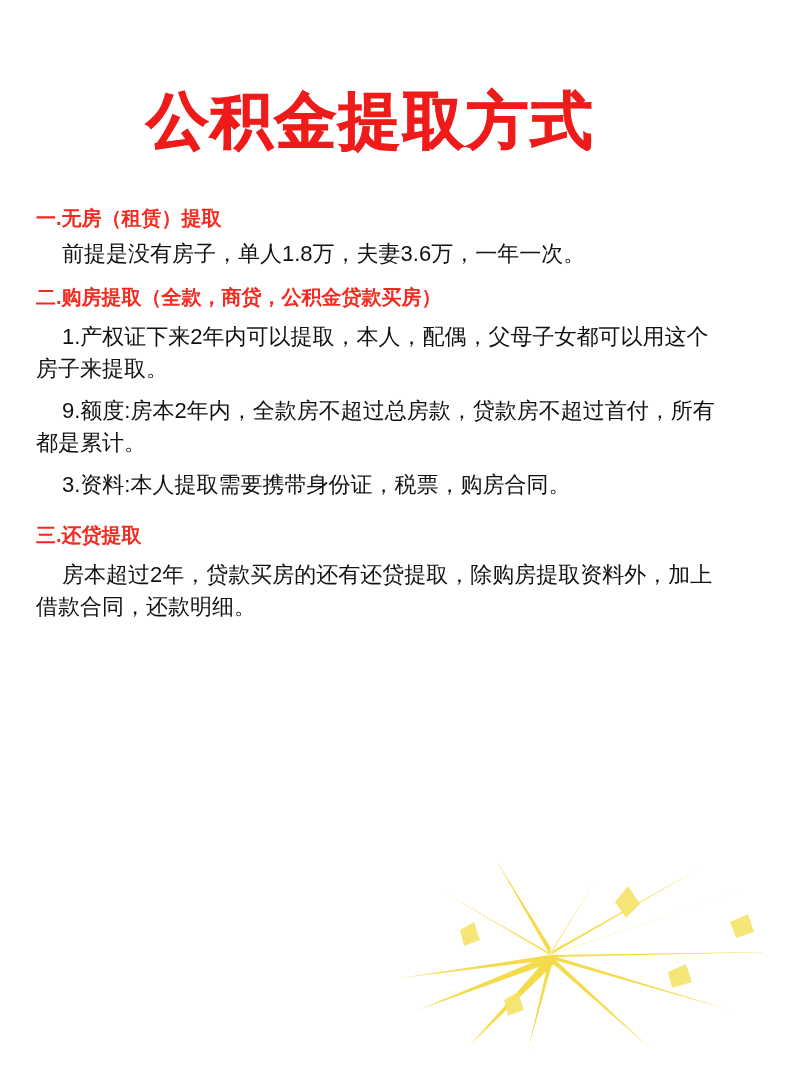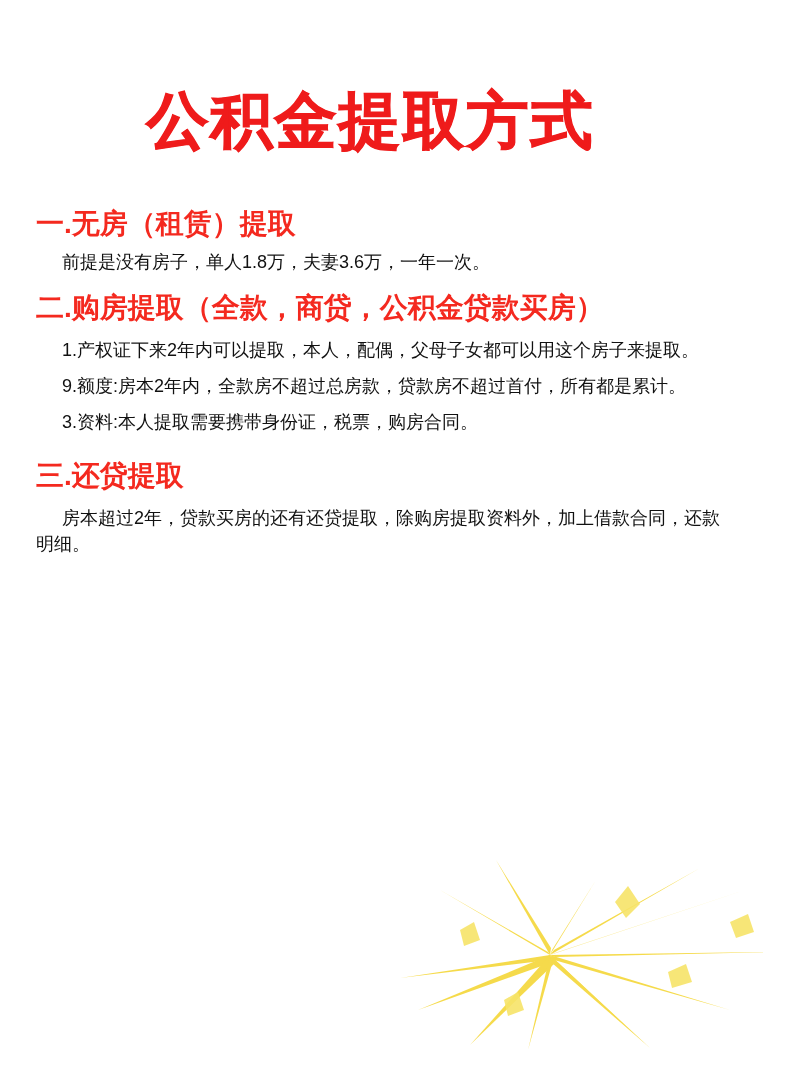--- a/index.html
+++ b/index.html
@@ -29,32 +29,32 @@
     font-weight: bold;
     letter-spacing: 2px;
     margin: 0;
     padding-top: 88px;
     line-height: 1.05;
     -webkit-text-stroke: 1px #ef1b1b;
   }
   .section-head {
     color: #f4291f;
     font-weight: bold;
-    font-size: 28px;
+    font-size: 20px;
     margin: 0;
     padding-left: 18px;
     line-height: 1.35;
   }
   .s1 { padding-top: 52px; }
   .s2 { padding-top: 14px; }
   .s3 { padding-top: 22px; }
   .s4 { padding-top: 20px; }
   .s5 { padding-top: 20px; }
   .body-line {
-    font-size: 18px;
+    font-size: 22px;
     line-height: 1.45;
     margin: 0;
     padding-left: 18px;
     color: #111111;
   }
   .indent { text-indent: 26px; }
   .blk { margin-top: 10px; }
   .blk-tight { margin-top: 6px; }
   .spark {
     position: absolute;

